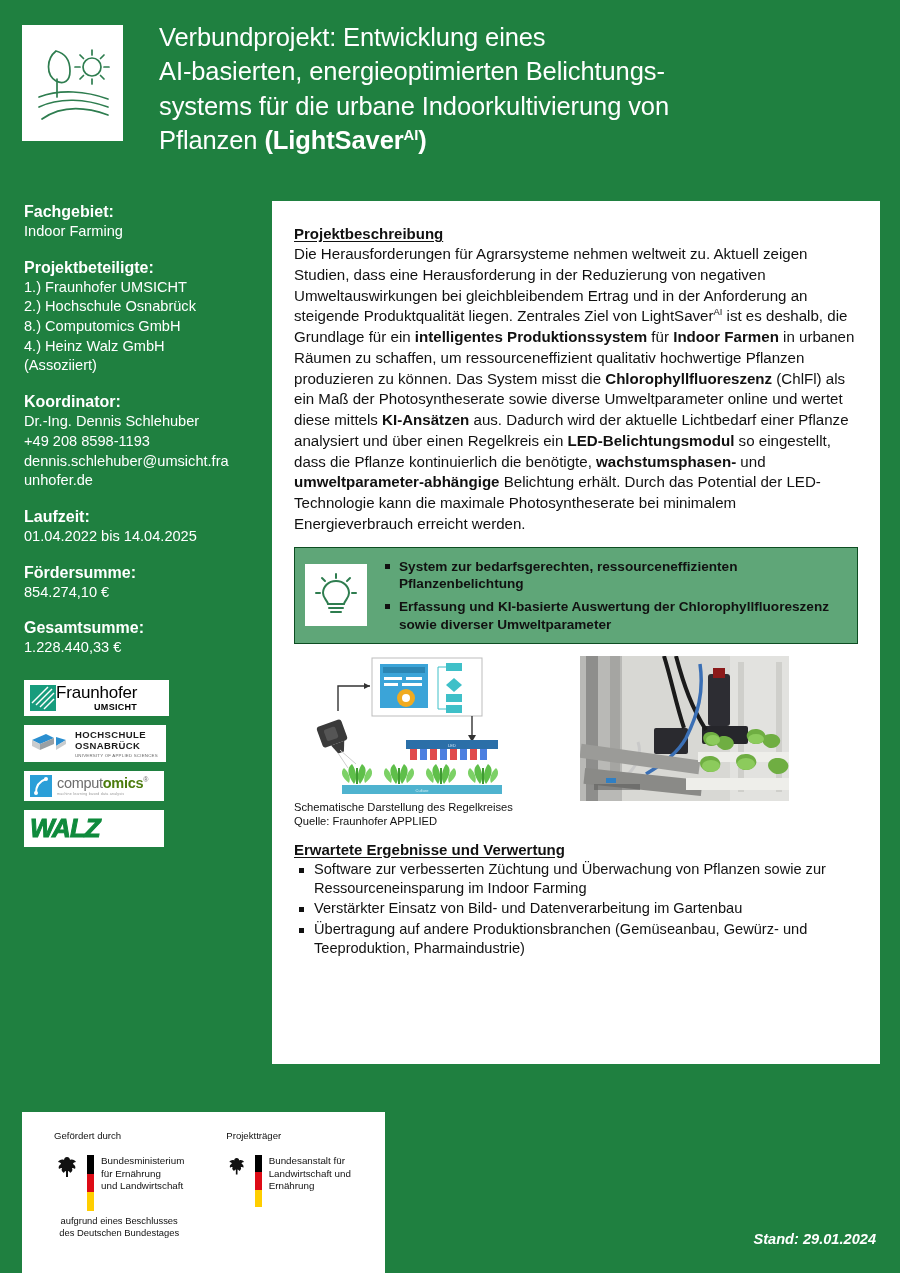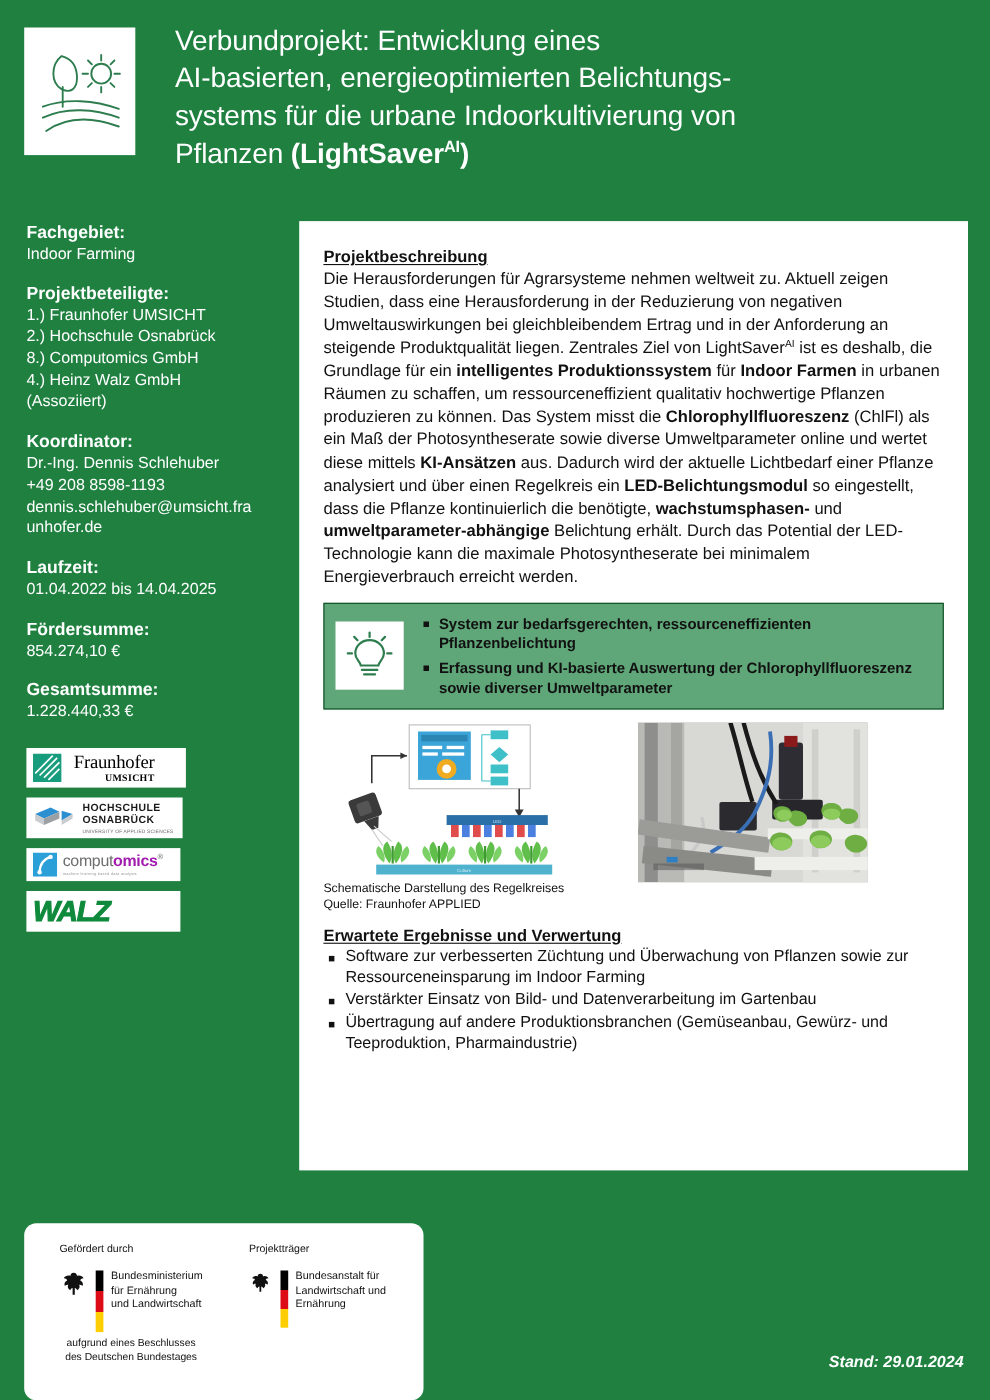--- a/index.html
+++ b/index.html
@@ -79,21 +79,21 @@
   .logo-fraunhofer { width: 145px; height: 36px; }
   .logo-hsos { width: 142px; height: 37px; }
   .logo-computomics { width: 140px; height: 30px; }
   .logo-walz { width: 140px; height: 37px; justify-content: flex-start; }
 
   .fh-text { font-size: 17px; font-weight: 400; color: #000; letter-spacing: -0.2px; line-height: 1; }
   .fh-sub { font-size: 9px; font-weight: 700; color: #000; text-align: right; letter-spacing: 0.3px; margin-top: 1px;}
   .hs-l1 { font-size: 9.5px; font-weight: 700; color: #1a1a1a; letter-spacing: 0.4px; line-height: 1.18; }
   .hs-l2 { font-size: 4.4px; color: #666; letter-spacing: 0.2px; margin-top: 2px; }
   .cm-text { font-size: 14.5px; color: #6d6d6d; letter-spacing: -0.3px; line-height: 1; }
-  .cm-text b { color: #a21caf; font-weight: 600; }
+  .cm-text b { color: #4d7c0f; font-weight: 600; }
   .cm-sub { font-size: 3.6px; color: #999; letter-spacing: 0.2px; margin-top: 1px; }
   .walz-text {
     font-size: 26px; font-weight: 700; font-style: italic; color: #0f8a3c;
     letter-spacing: -1px; line-height: 1;
     -webkit-text-stroke: 1px #0f8a3c;
   }
 
   
   .card {
     flex: 1 1 auto;
@@ -191,21 +191,20 @@
 
   
   .footer-box {
     position: absolute;
     left: 22px;
     top: 1112px;
     width: 363px;
     height: 161px;
     background: #ffffff;
     padding: 18px 0 0 32px;
-    border-radius: 11px;
   }
   .f-cols { display: flex; gap: 42px; }
   .f-label { font-size: 9.6px; color: #111; margin-bottom: 14px; font-weight: 400; }
   .f-logo-row { display: flex; align-items: flex-start; gap: 7px; }
   .flag {
     width: 7px; height: 56px;
     background: linear-gradient(to bottom, #000 0 33.3%, #dd0b15 33.3% 66.6%, #ffce00 66.6% 100%);
     flex: 0 0 auto;
   }
   .flag-short { height: 52px; }
@@ -300,21 +299,21 @@
       <div class="logo-card logo-fraunhofer">
         <svg width="26" height="26" viewBox="0 0 26 26">
           <rect width="26" height="26" fill="#179c7d"></rect>
           <g stroke="#fff" stroke-width="1.5" fill="none">
             <path d="M2 18 L18 2"></path>
               <path d="M6 20 L22 4"></path>
               <path d="M10 22 L24 8"></path>
               <path d="M14 24 L24 14"></path>
           </g>
         </svg>
-        <div style="margin-left:11px;font-family:Liberation Serif, serif;">
+        <div style="margin-left:0;">
           <div class="fh-text">Fraunhofer</div>
           <div class="fh-sub">UMSICHT</div>
         </div>
       </div>
 
       <div class="logo-card logo-hsos">
         <svg width="40" height="26" viewBox="0 0 40 26">
           <polygon points="2,10 16,4 24,8 10,14" fill="#2b8fd0"></polygon>
           <polygon points="2,10 2,16 10,20 10,14" fill="#c9ccce"></polygon>
           <polygon points="10,14 24,8 24,14 10,20" fill="#9aa0a4"></polygon>

